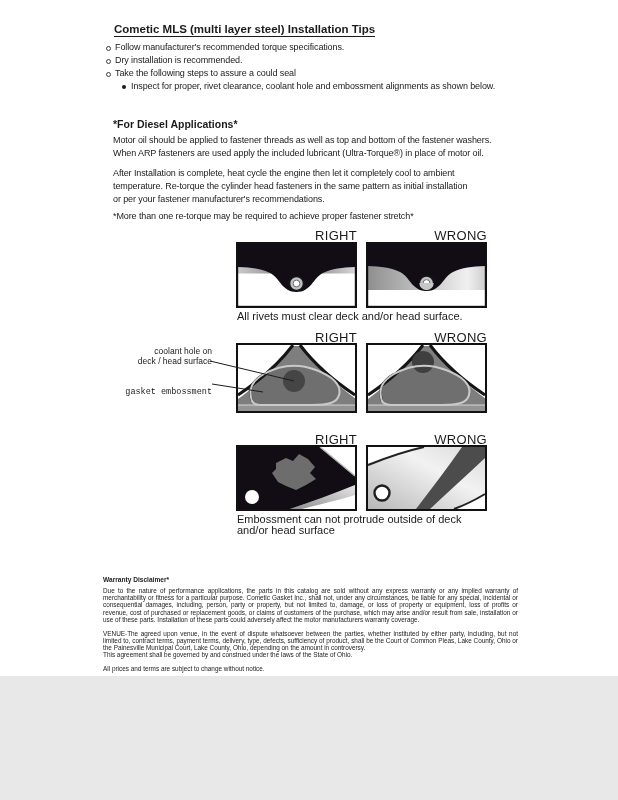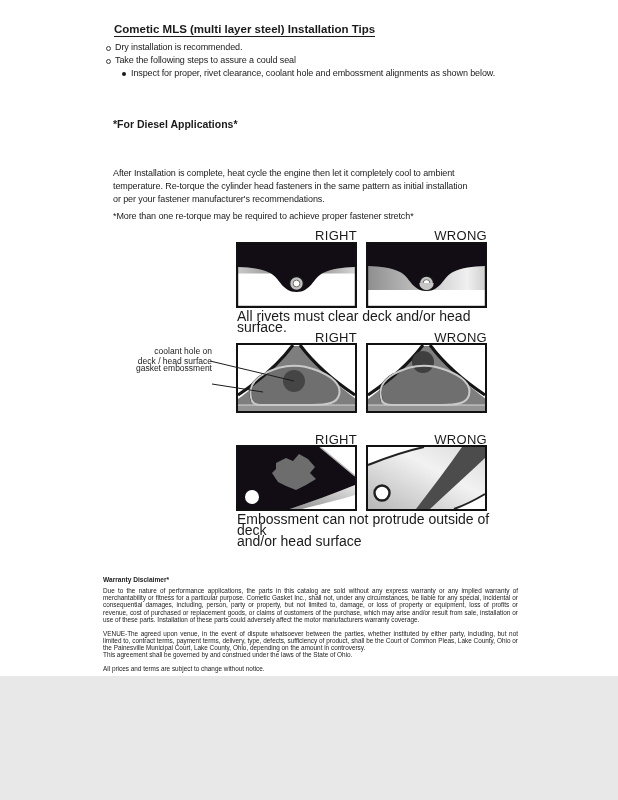--- a/index.html
+++ b/index.html
@@ -28,21 +28,21 @@
     border:1px solid #3d3d3d;border-radius:50%;
   }
   .sub-bullet-row{position:relative;margin-left:16px;padding-left:9px;}
   .sub-bullet-row .mk{
     position:absolute;left:0;top:5px;width:4px;height:4px;
     background:#1b1b1b;border-radius:50%;border:none;
   }
   .section-heading{font-size:10.5px;font-weight:bold;}
   .para{white-space:pre-line;}
   .fig-label{width:121px;text-align:right;font-size:13px;letter-spacing:0.3px;}
-  .fig-caption{font-size:14px;line-height:11px;white-space:pre-line;}
+  .fig-caption{font-size:11px;line-height:11px;white-space:pre-line;}
   .annotation{
     font-size:8.5px;line-height:10px;text-align:right;
     white-space:pre-line;
   }
   .smallprint{left:103px;top:576px;width:415px;}
   .smallprint h5{
     margin:0 0 4px 0;font-size:6.6px;font-weight:bold;
   }
   .smallprint p{
     margin:0 0 6.5px 0;font-size:6.4px;line-height:7.2px;
@@ -54,33 +54,39 @@
 </head>
 <body>
 
 <div class="page">
 
   <div class="abs title">Cometic MLS (multi layer steel) Installation Tips</div>
 
   <div class="abs bullets body-text">
     <div class="bullet-row">
       <span class="mk"></span>
+      <span>Follow manufacturer's recommended torque specifications.</span>
+    </div>
+    <div class="bullet-row">
+      <span class="mk"></span>
       <span>Dry installation is recommended.</span>
     </div>
     <div class="bullet-row">
       <span class="mk"></span>
       <span>Take the following steps to assure a could seal</span>
     </div>
     <div class="sub-bullet-row">
       <span class="mk"></span>
       <span>Inspect for proper, rivet clearance, coolant hole and embossment alignments as shown below.</span>
     </div>
   </div>
 
   <div class="abs section-heading" style="left:113px;top:118px;">*For Diesel Applications*</div>
+  <div class="abs body-text para" style="left:113px;top:134px;width:410px;">Motor oil should be applied to fastener threads as well as top and bottom of the fastener washers.
+When ARP fasteners are used apply the included lubricant (Ultra-Torque®) in place of motor oil.</div>
   <div class="abs body-text" style="left:113px;top:210px;width:410px;">*More than one re-torque may be required to achieve proper fastener stretch*</div>
   <div class="abs body-text para" style="left:113px;top:167px;width:410px;">After Installation is complete, heat cycle the engine then let it completely cool to ambient
 temperature. Re-torque the cylinder head fasteners in the same pattern as initial installation
 or per your fastener manufacturer's recommendations.</div>
 
   <div class="abs fig-label" style="left:236px;top:228px;">RIGHT</div>
   <div class="abs fig-label" style="left:366px;top:228px;">WRONG</div>
 
   <div class="abs" style="left:236px;top:242px;">
     <svg width="121" height="66" viewBox="0 0 121 66">
@@ -128,21 +134,21 @@
     </svg>
   </div>
 
   <div class="abs fig-caption" style="left:237px;top:311px;width:260px;">All rivets must clear deck and/or head surface.</div>
 
   <div class="abs fig-label" style="left:236px;top:330px;">RIGHT</div>
   <div class="abs fig-label" style="left:366px;top:330px;">WRONG</div>
 
   <div class="abs annotation" style="right:406px;top:346px;width:95px;text-align:right;">coolant hole on
 deck / head surface</div>
-  <div class="abs annotation" style="right:406px;top:363px;width:95px;">gasket embossment</div>
+  <div class="abs annotation" style="right:406px;top:387px;width:95px;font-family:Liberation Mono, monospace;">gasket embossment</div>
 
   <svg class="abs" style="left:208px;top:355px;z-index:5;" width="92" height="42" viewBox="0 0 92 42">
     <line x1="2" y1="6" x2="86" y2="26" stroke="#1b1b1b" stroke-width="1"></line>
     <line x1="4" y1="29" x2="55" y2="37" stroke="#1b1b1b" stroke-width="1"></line>
   </svg>
 
   <div class="abs" style="left:236px;top:343px;">
     <svg width="121" height="70" viewBox="0 0 121 70">
       <rect x="0" y="0" width="121" height="70" fill="#ffffff"></rect>
       <path d="M2 56 C18 44 40 26 56 3 L66 3 C82 26 104 44 120 56 L120 68 H2 Z" fill="#7e7e7e"></path>

